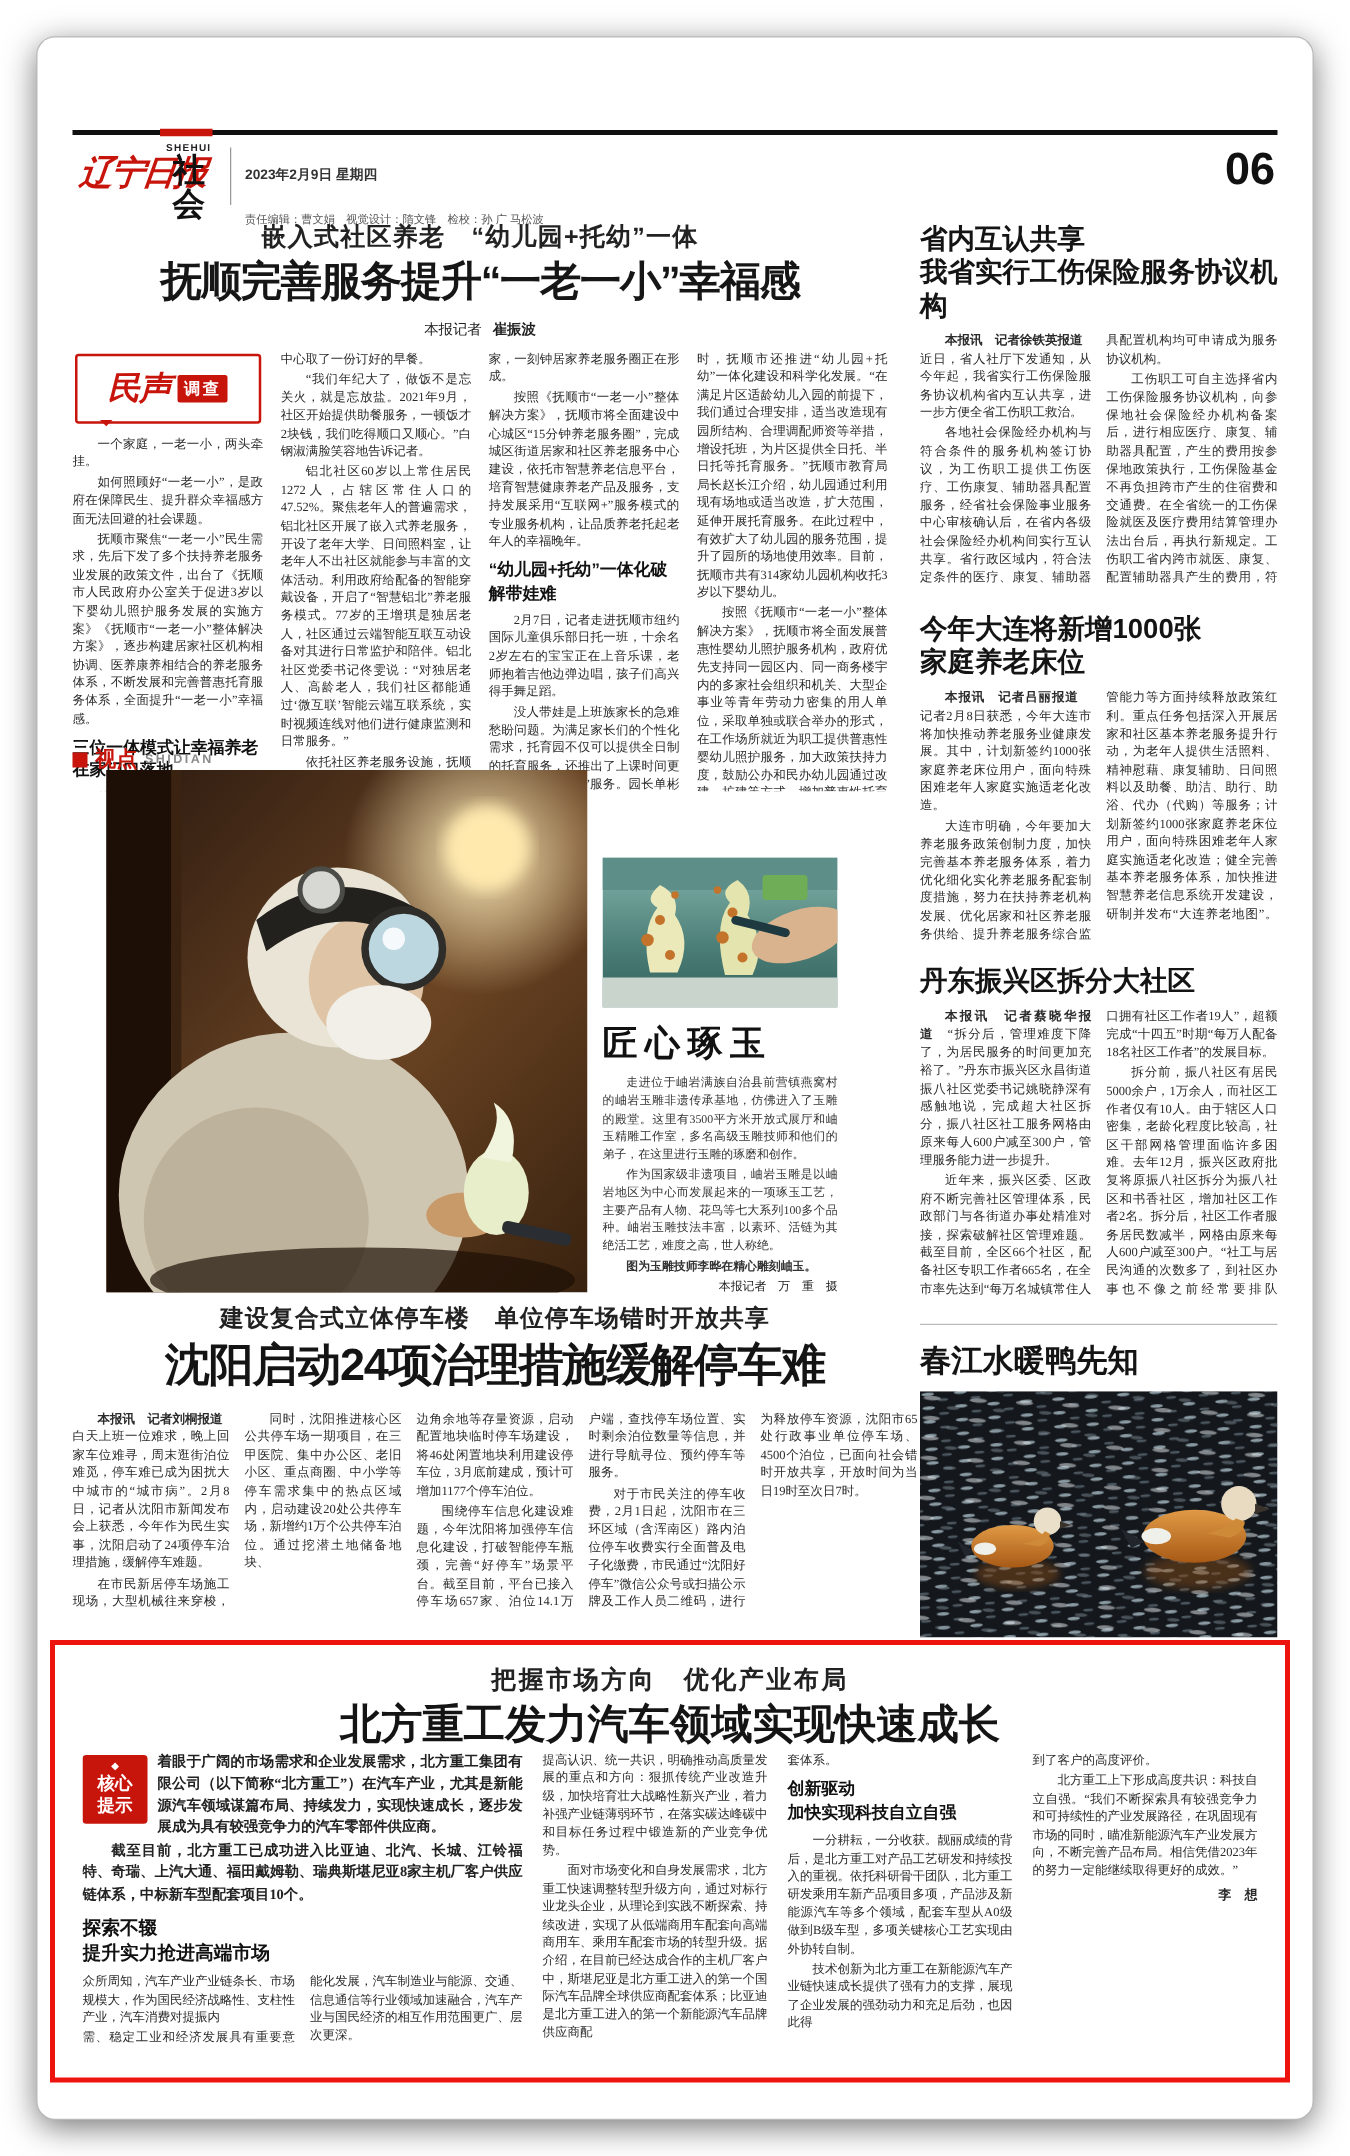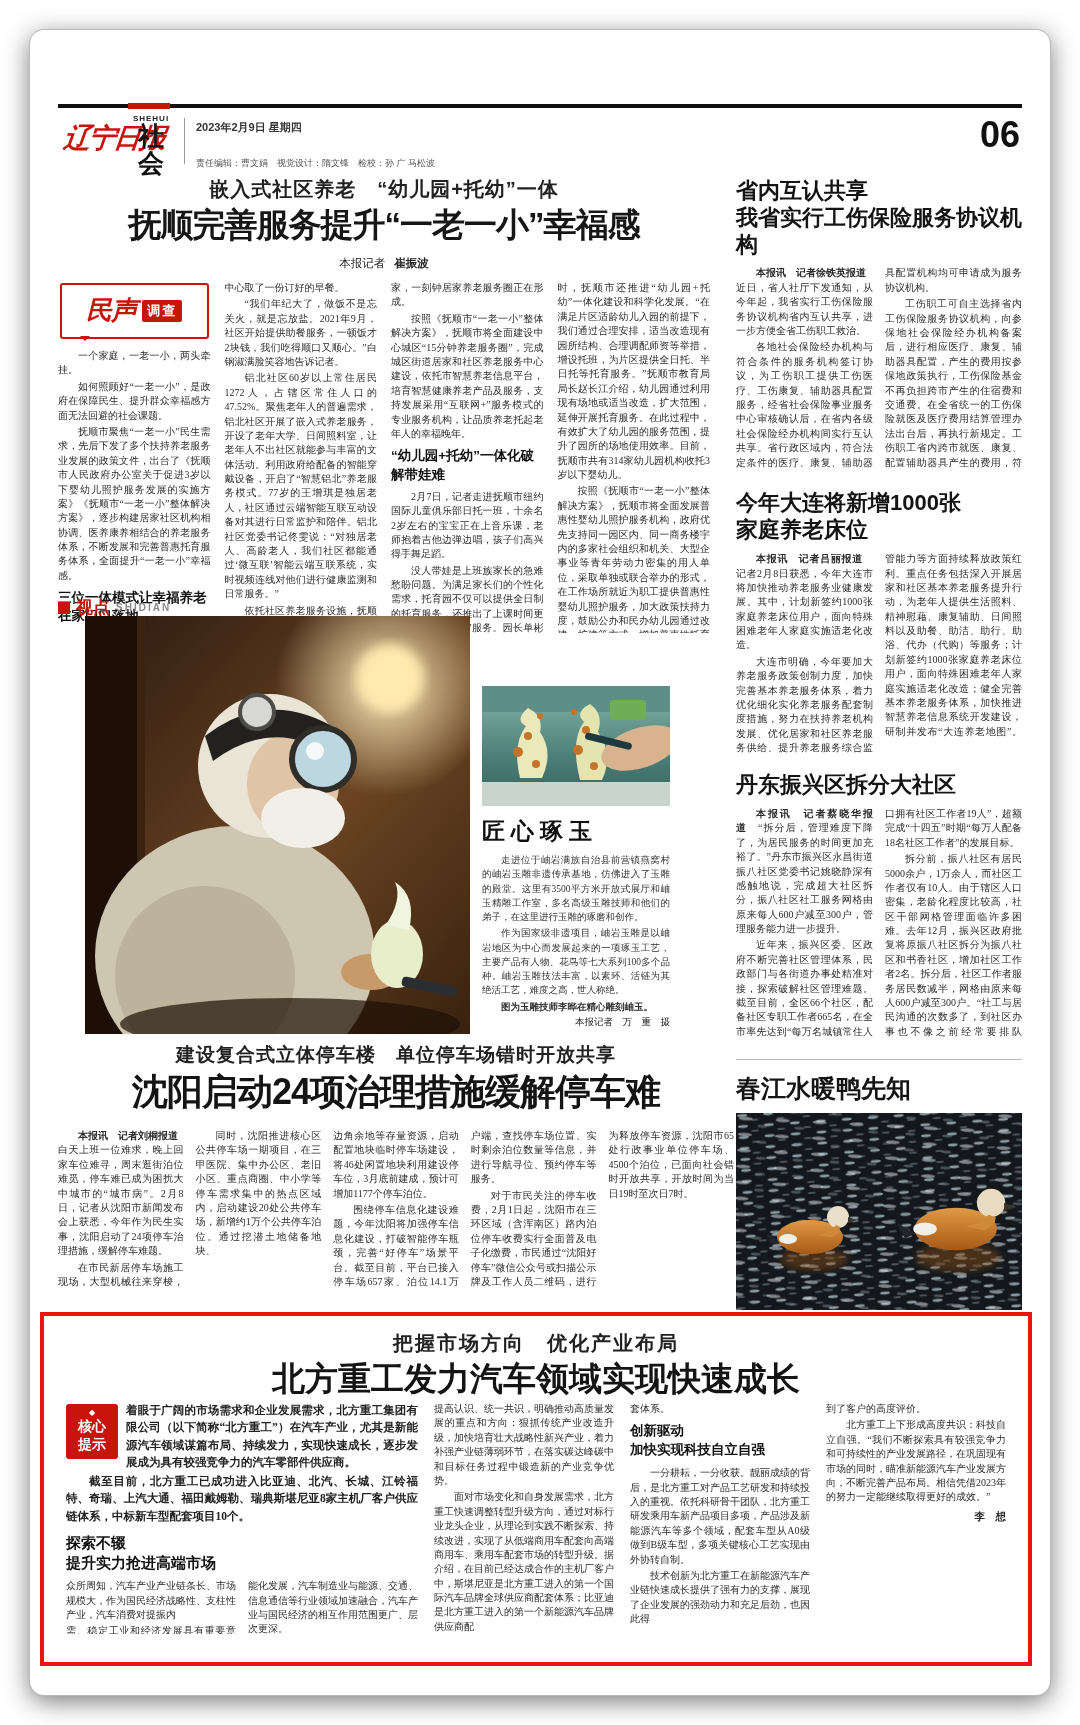--- a/index.html
+++ b/index.html
@@ -15,21 +15,21 @@
   .masthead{left:28px;top:74px;width:964px;}
   .mast-bar{height:4px;background:#101010;position:relative;}
   .mast-bar-red{position:absolute;left:70px;top:-1px;width:42px;height:6px;background:#c8150c;}
   .mast-row{position:relative;height:66px;}
   .logo{position:absolute;left:6px;top:12px;width:120px;color:#c8150c;font-size:27px;font-weight:900;
     font-style:italic;letter-spacing:-2px;transform:skewX(-6deg);white-space:nowrap;}
   .section-badge{position:absolute;left:70px;top:6px;width:46px;text-align:center;}
   .pinyin{font-size:8px;letter-spacing:1px;color:#222;font-weight:bold;}
   .sec{font-size:26px;font-weight:900;color:#111;line-height:1.05;}
   .vline{position:absolute;left:126px;top:10px;width:1px;height:46px;background:#999;}
-  .dates{position:absolute;left:138px;top:12px;color:#333;}
+  .dates{position:absolute;left:138px;top:24px;color:#333;}
   .date{font-size:11px;font-weight:bold;}
   .staff{font-size:9px;color:#555;margin-top:22px;}
   .pagenum{position:absolute;right:2px;top:6px;font-size:36px;font-weight:bold;color:#111;}
   
   .lead{left:28px;top:146px;width:652px;}
   .kicker{text-align:center;font-size:20px;color:#222;font-weight:600;letter-spacing:1px;}
   .lead-headline{text-align:center;font-size:33px;font-weight:900;color:#161616;margin-top:6px;letter-spacing:-1px;}
   .byline{text-align:center;font-size:11.5px;color:#222;margin-top:8px;}
   .byline b{margin-left:6px;}
   .lead-cols{display:flex;gap:14px;margin-top:10px;height:352px;overflow:hidden;}
@@ -40,21 +40,21 @@
   .minsheng:after{content:"";position:absolute;left:18px;bottom:-9px;border:5px solid transparent;border-top-color:#c8150c;}
   .ms-main{color:#c8150c;font-size:26px;font-weight:900;font-style:italic;letter-spacing:-1px;}
   .ms-sub{background:#c8150c;color:#fff;font-size:13px;font-weight:bold;padding:2px 5px;border-radius:2px;letter-spacing:2px;}
   
   .shidian-head{left:28px;top:566px;display:flex;align-items:center;gap:6px;}
   .red-sq{width:12px;height:12px;background:#c8150c;}
   .sd-label{color:#c8150c;font-size:17px;font-weight:900;}
   .sd-pinyin{color:#8a8a8a;font-size:10px;letter-spacing:2px;font-weight:bold;}
   .photo{display:block;}
   .jade{left:452px;top:786px;width:188px;height:224px;overflow:hidden;}
-  .jade-title{font-size:23px;font-weight:bold;letter-spacing:6px;color:#111;margin-bottom:6px;}
+  .jade-title{font-size:28px;font-weight:bold;letter-spacing:6px;color:#111;margin-bottom:6px;}
   .jade p{font-size:9.5px;line-height:1.5;color:#333;}
   .credit{text-align:right;font-size:9.5px;color:#222;margin-top:2px;text-indent:0;}
   
   .parking{left:28px;top:1012px;width:676px;}
   .parking .kicker{font-size:19px;}
   .parking-headline{text-align:center;font-size:36px;font-weight:900;color:#141414;margin-top:6px;letter-spacing:-1px;}
   .park-cols{display:flex;gap:12px;margin-top:12px;height:158px;overflow:hidden;}
   .park-col{flex:1;min-width:0;}
   
   .sidebar{left:706px;top:148px;width:286px;}

